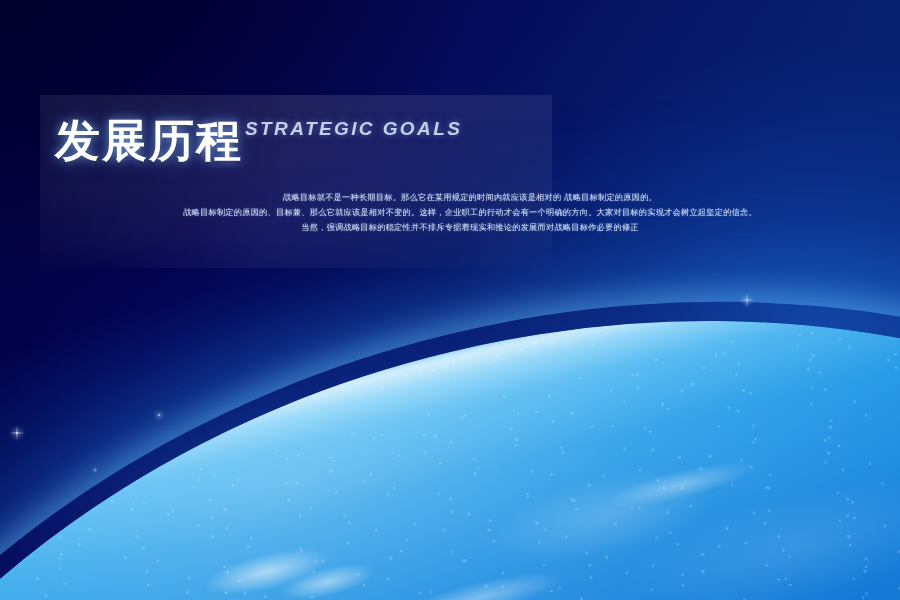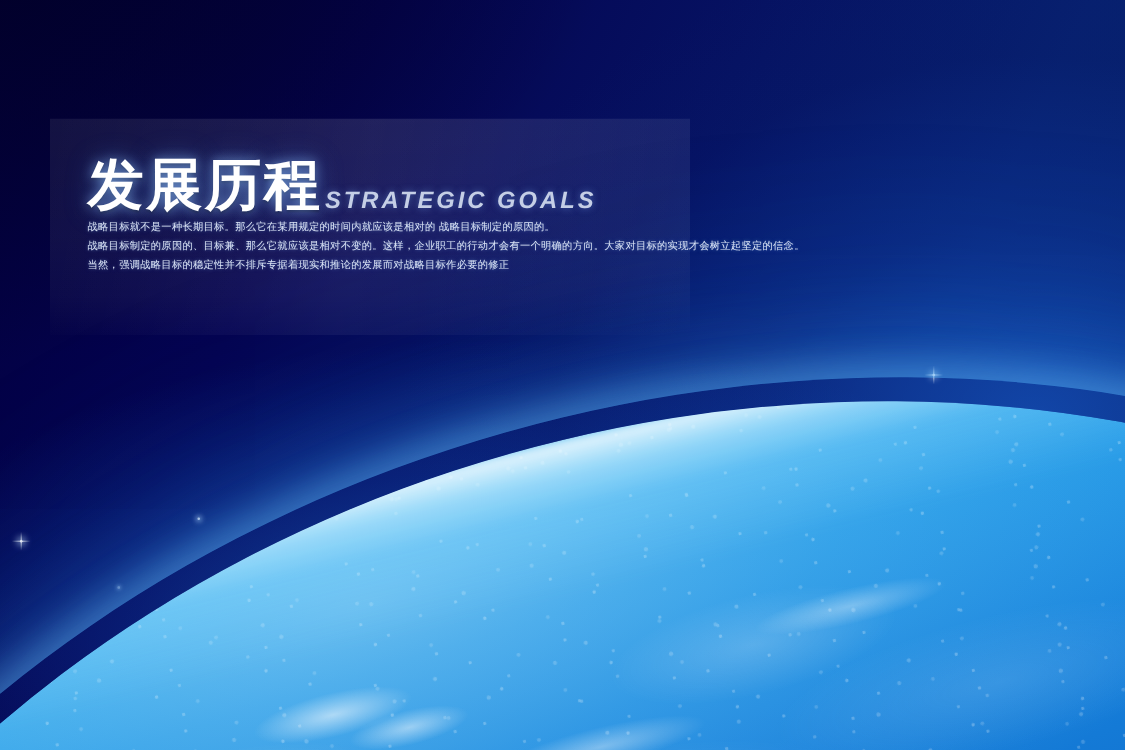--- a/index.html
+++ b/index.html
@@ -151,40 +151,39 @@
         rgba(255,255,255,0.000) 100%);
   }
   .panel-sheen {
     position:absolute; left:40px; top:95px; width:512px; height:173px;
     background:linear-gradient(100deg,
         rgba(255,255,255,0.00) 0%, rgba(255,255,255,0.05) 48%, rgba(255,255,255,0.00) 100%);
     pointer-events:none;
   }
 
   .title-row {
-    position:absolute; left:70px; top:118px;
-    display:flex; align-items:center; white-space:nowrap;
+    position:absolute; left:55px; top:118px;
+    display:flex; align-items:flex-start; white-space:nowrap;
   }
   .title-cn {
     font-family:"DejaVu Sans","Liberation Sans",sans-serif;
     font-size:45px; font-weight:700; color:#ffffff;
     letter-spacing:2px; line-height:1;
     text-shadow:0 0 9px rgba(150,200,255,.65), 0 0 22px rgba(80,150,240,.45), 0 2px 2px rgba(0,0,10,.45);
   }
   .title-en {
     font-family:"Liberation Sans",sans-serif;
     font-size:19px; font-weight:700; font-style:italic;
     color:#c5cfe6; letter-spacing:2.4px;
     margin-left:2px; padding-bottom:4px;
     text-shadow:0 0 6px rgba(120,170,240,.5);
-    margin-top:32px;
   }
 
   .body-text {
-    position:absolute; left:70px; top:174px; width:800px;
+    position:absolute; left:70px; top:190px; width:800px;text-align:center;
   }
   .body-line {
     font-family:"DejaVu Sans","Liberation Sans",sans-serif;
     font-size:8.2px; line-height:15px;
     color:#dbe4f5; letter-spacing:.25px; white-space:nowrap;
     text-shadow:0 0 3px rgba(120,170,240,.55);
   }
 </style>
 </head>
 <body>

